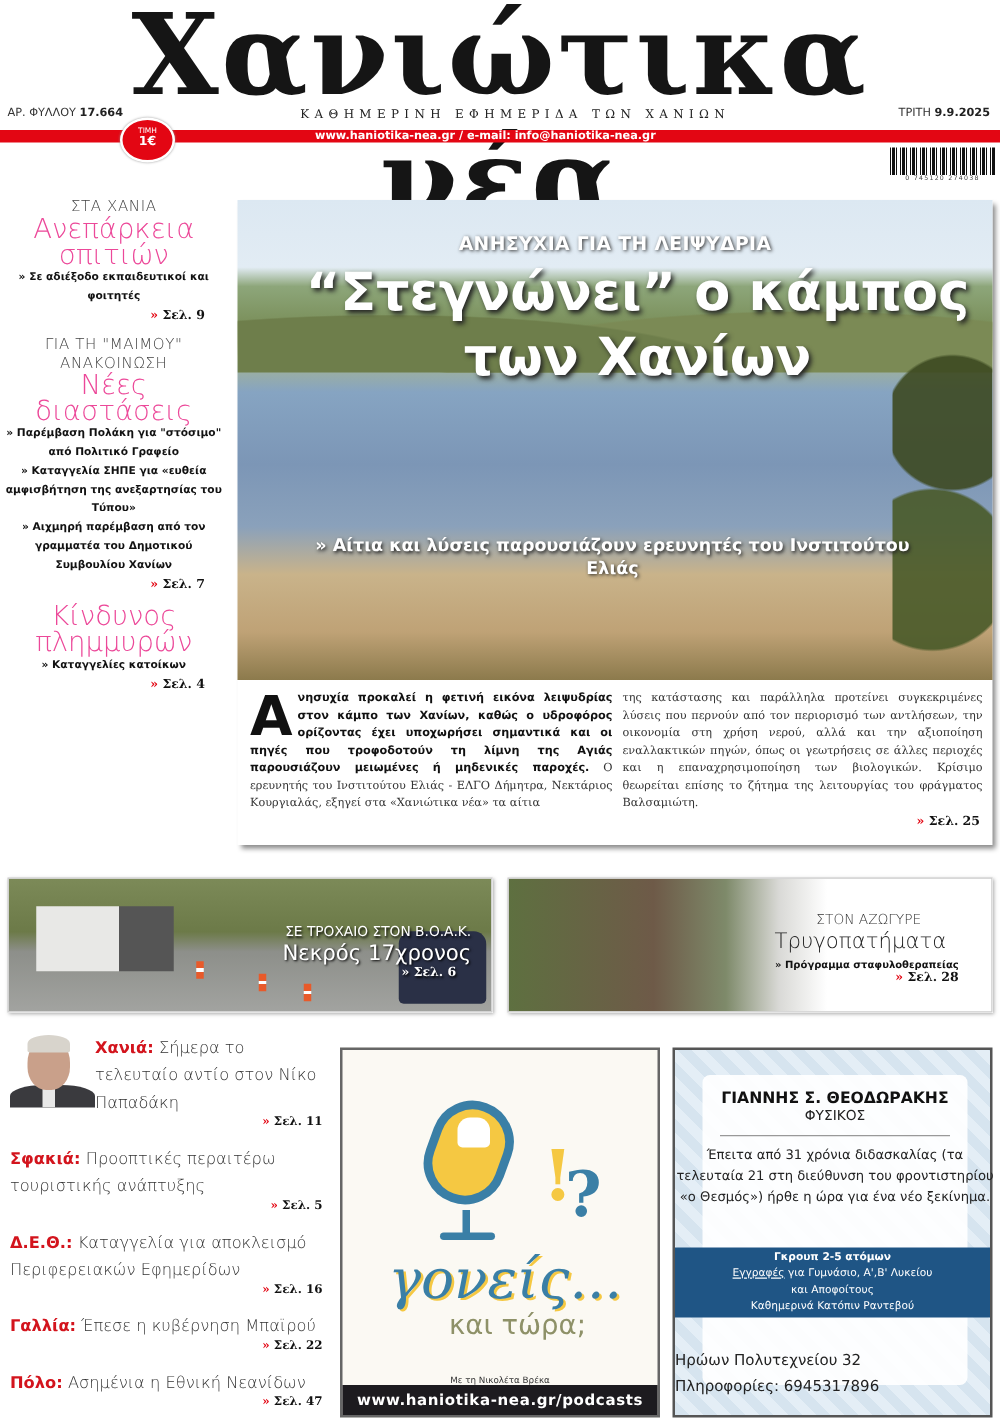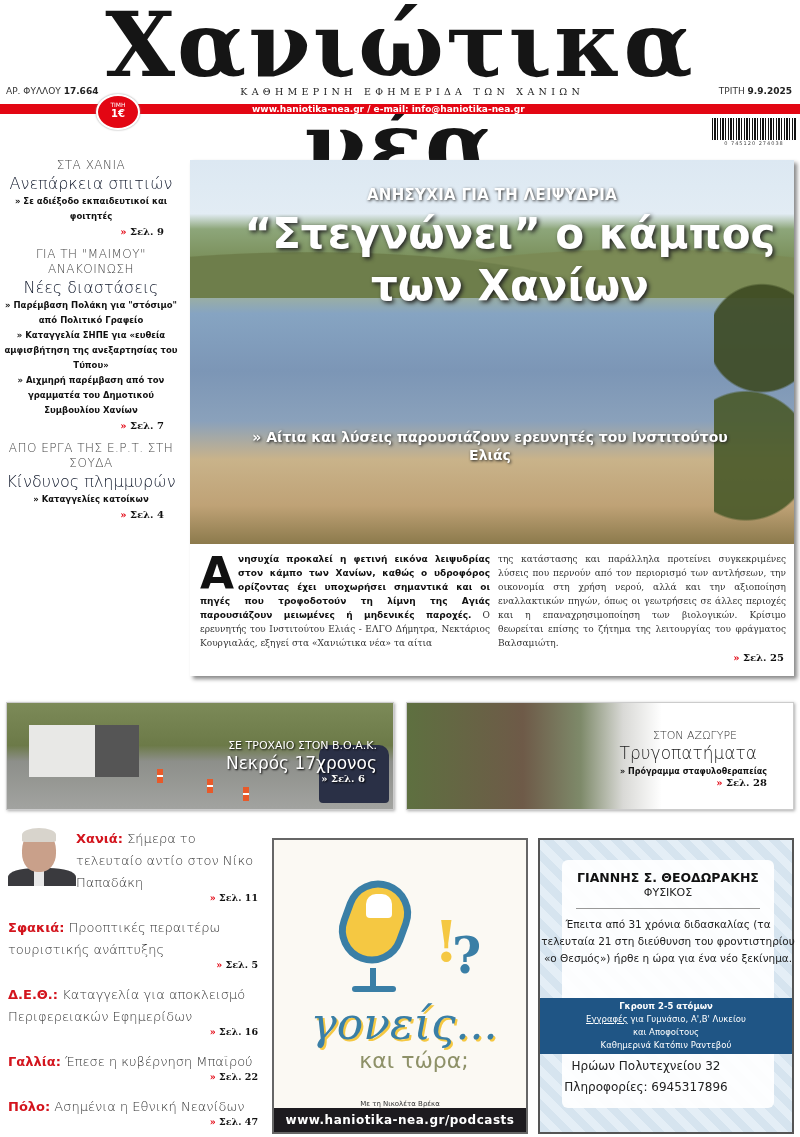--- a/index.html
+++ b/index.html
@@ -23,21 +23,21 @@
   .price .lbl { font-size: 6px; display: block; margin-top: 5px; }
   .price .val { font-size: 10px; font-weight: bold; display: block; }
   .barcode { position: absolute; left: 712px; top: 118px; width: 84px; height: 30px; }
   .barcode .bars { height: 22px; background: repeating-linear-gradient(90deg,#111 0 1px,#fff 1px 2px,#111 2px 4px,#fff 4px 5px,#111 5px 6px,#fff 6px 8px); }
   .barcode .num { font-size: 5px; color: #444; letter-spacing: 1px; text-align: center; }
 
   
   .leftcol { position: absolute; left: 0; top: 158px; width: 182px; }
   .lstory { text-align: center; margin-bottom: 10px; }
   .kicker { font-size: 12px; color: #444; line-height: 15px; letter-spacing: 0.5px; font-weight: 300; }
-  .lhead { font-size: 16px; color: #0f172a; line-height: 21px; font-weight: 300; }
+  .lhead { font-size: 22px; color: #ec4899; line-height: 21px; font-weight: 300; }
   .lsub { font-size: 8.5px; font-weight: bold; line-height: 15px; color: #111; }
   .selref { text-align: right; font-size: 10px; font-weight: bold; font-family: "DejaVu Serif", serif; padding-right: 18px; margin-top: 2px; }
   .selref .ra { color: #e30613; }
 
   
   .lead { position: absolute; left: 190px; top: 160px; width: 604px; height: 516px; background: #fff;
           box-shadow: 3px 3px 4px #888; }
   .photo { position: absolute; left: 0; top: 0; width: 604px; height: 384px; overflow: hidden;
            background: linear-gradient(180deg, #dce8f2 0%, #e2ecf4 14%, #8da67a 18%, #7a8f5a 26%, #8f9c68 30%, #a7b590 33%, #86a4c2 40%, #7c96b6 55%, #8aa1bb 68%, #c9b38a 78%, #bfa276 90%, #8c7a4c 100%); }
   .photo .hill { position: absolute; left: 0; top: 58px; width: 604px; height: 80px;
@@ -102,21 +102,21 @@
   .physics { position: absolute; left: 538px; top: 838px; width: 256px; height: 296px; border: 2px solid #555;
              background: repeating-linear-gradient(45deg, #d6e4ef 0 8px, #e4eef6 8px 16px); }
   .physics .card { position: absolute; left: 22px; top: 20px; width: 212px; height: 248px; background: rgba(255,255,255,0.92); border-radius: 6px; }
   .physics .name { position: absolute; left: 0; top: 30px; width: 256px; text-align: center; font-size: 12.5px; font-weight: bold; color: #111; }
   .physics .role { position: absolute; left: 0; top: 46px; width: 256px; text-align: center; font-size: 11px; color: #222; }
   .physics .line { position: absolute; left: 36px; top: 68px; width: 184px; height: 1px; background: #999; }
   .physics .txt { position: absolute; left: 0; top: 76px; width: 256px; text-align: center; font-size: 10.5px; line-height: 17px; color: #222; }
   .physics .band { position: absolute; left: 0; top: 158px; width: 252px; height: 56px; background: #1f5585; color: #fff; text-align: center; font-size: 8.5px; line-height: 13px; padding-top: 2px; }
   .physics .band b { font-weight: bold; }
   .physics .band u { text-decoration: underline; }
-  .physics .addr { position: absolute; left: 0; top: 216px; width: 212px; text-align: center; font-size: 12px; line-height: 21px; color: #222; }
+  .physics .addr { position: absolute; left: 0; top: 238px; width: 212px; font-size: 12px; line-height: 21px; color: #222; }
 </style>
 </head>
 <body>
 
 <div class="masthead">
   <div class="logo">Χανιώτικα νέα</div>
   <div class="issue">
     <span>ΑΡ. ΦΥΛΛΟΥ</span>
     <b>17.664</b>
   </div>
@@ -146,21 +146,20 @@
   </div>
   <div class="lstory">
     <div class="kicker">ΓΙΑ ΤΗ "ΜΑΙΜΟΥ" ΑΝΑΚΟΙΝΩΣΗ</div>
     <div class="lhead">Νέες διαστάσεις</div>
     <div class="lsub">» Παρέμβαση Πολάκη για "στόσιμο" από Πολιτικό Γραφείο</div>
     <div class="lsub">» Καταγγελία ΣΗΠΕ για «ευθεία αμφισβήτηση της ανεξαρτησίας του Τύπου»</div>
     <div class="lsub">» Αιχμηρή παρέμβαση από τον γραμματέα του Δημοτικού Συμβουλίου Χανίων</div>
     <div class="selref"><span class="ra">»</span> <span>Σελ. 7</span></div>
   </div>
   <div class="lstory">
-    <div class="kicker">ΑΠΟ ΕΡΓΑ ΤΗΣ Ε.Ρ.Τ. ΣΤΗ ΣΟΥΔΑ</div>
     <div class="lhead">Κίνδυνος πλημμυρών</div>
     <div class="lsub">» Καταγγελίες κατοίκων</div>
     <div class="selref"><span class="ra">»</span> <span>Σελ. 4</span></div>
   </div>
 </div>
 
 <div class="lead">
   <div class="photo">
     <div class="hill"></div>
     <div class="tree"></div>

